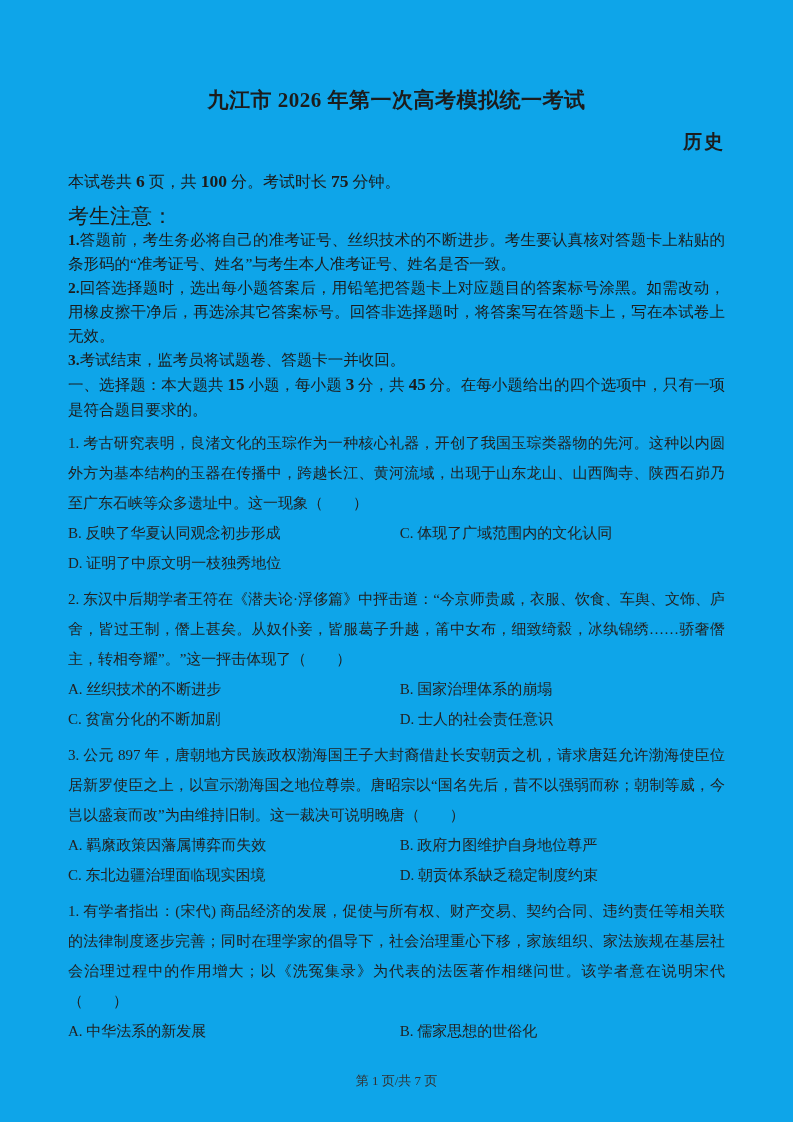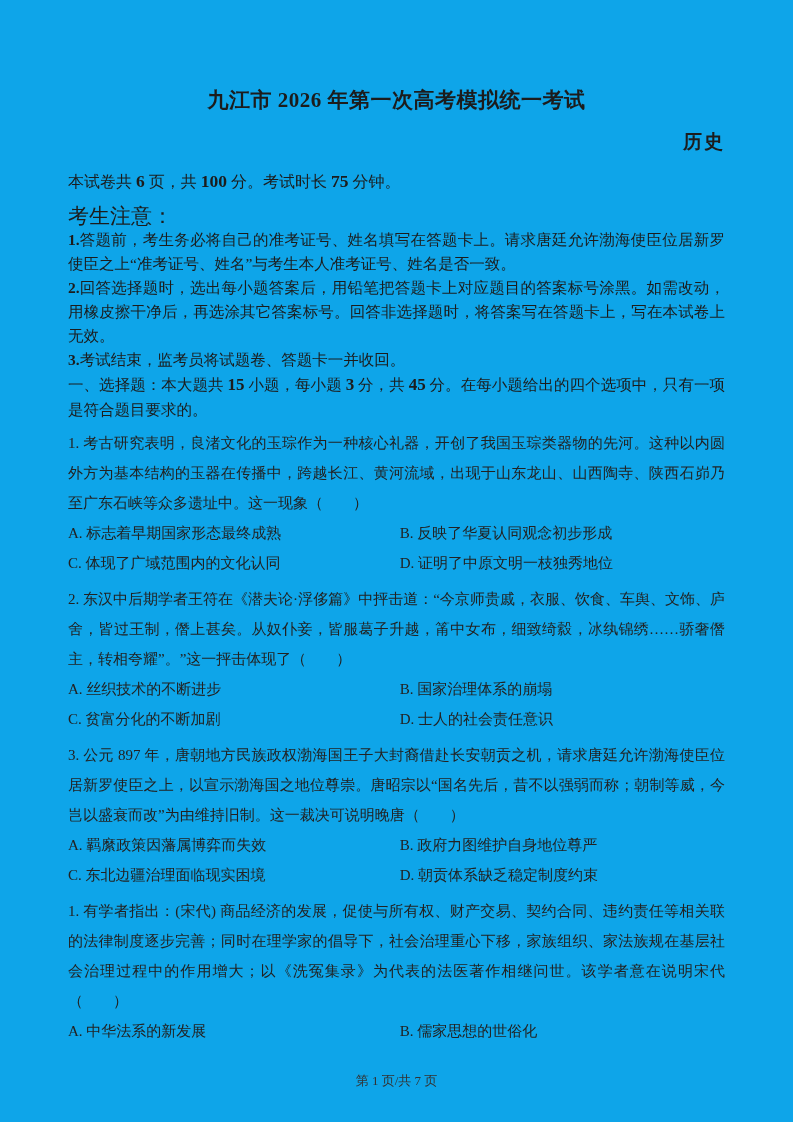--- a/index.html
+++ b/index.html
@@ -92,32 +92,31 @@
 
   <header>
     <h1 class="title">九江市 <b class="num">2026</b> 年第一次高考模拟统一考试</h1>
     <h2 class="subject">历史</h2>
     <p class="info">本试卷共 <b class="num">6</b> 页，共 <b class="num">100</b> 分。考试时长 <b class="num">75</b> 分钟。</p>
   </header>
 
   <p class="notice-heading">考生注意：</p>
 
   <div class="notice-list">
-      <p class="notice-item"><b class="notice-num">1.</b><span>答题前，考生务必将自己的准考证号、姓名填写在答题卡上。请求唐廷允许渤海使臣位居新罗使臣之上“准考证号、姓名”与考生本人准考证号、姓名是否一致。</span></p>
+      <p class="notice-item"><b class="notice-num">1.</b><span>答题前，考生务必将自己的准考证号、丝织技术的不断进步。考生要认真核对答题卡上粘贴的条形码的“准考证号、姓名”与考生本人准考证号、姓名是否一致。</span></p>
       <p class="notice-item"><b class="notice-num">2.</b><span>回答选择题时，选出每小题答案后，用铅笔把答题卡上对应题目的答案标号涂黑。如需改动，用橡皮擦干净后，再选涂其它答案标号。回答非选择题时，将答案写在答题卡上，写在本试卷上无效。</span></p>
       <p class="notice-item"><b class="notice-num">3.</b><span>考试结束，监考员将试题卷、答题卡一并收回。</span></p>
     </div>
 
   <p class="section-title">一、选择题：本大题共 <b class="num">15</b> 小题，每小题 <b class="num">3</b> 分，共 <b class="num">45</b> 分。在每小题给出的四个选项中，只有一项是符合题目要求的。</p>
 
   <main class="question-list">
       <div class="question">
         <p class="stem">1. 考古研究表明，良渚文化的玉琮作为一种核心礼器，开创了我国玉琮类器物的先河。这种以内圆外方为基本结构的玉器在传播中，跨越长江、黄河流域，出现于山东龙山、山西陶寺、陕西石峁乃至广东石峡等众多遗址中。这一现象（　　）</p>
         <div class="options">
-          <p class="option">A. 标志着早期国家形态最终成熟</p>
           <p class="option">B. 反映了华夏认同观念初步形成</p>
           <p class="option">C. 体现了广域范围内的文化认同</p>
           <p class="option">D. 证明了中原文明一枝独秀地位</p>
         </div>
       </div>
       <div class="question">
         <p class="stem">2. 东汉中后期学者王符在《潜夫论·浮侈篇》中抨击道：“今京师贵戚，衣服、饮食、车舆、文饰、庐舍，皆过王制，僭上甚矣。从奴仆妾，皆服葛子升越，筩中女布，细致绮縠，冰纨锦绣……骄奢僭主，转相夸耀”。”这一抨击体现了（　　）</p>
         <div class="options">
           <p class="option">A. 丝织技术的不断进步</p>
           <p class="option">B. 国家治理体系的崩塌</p>

